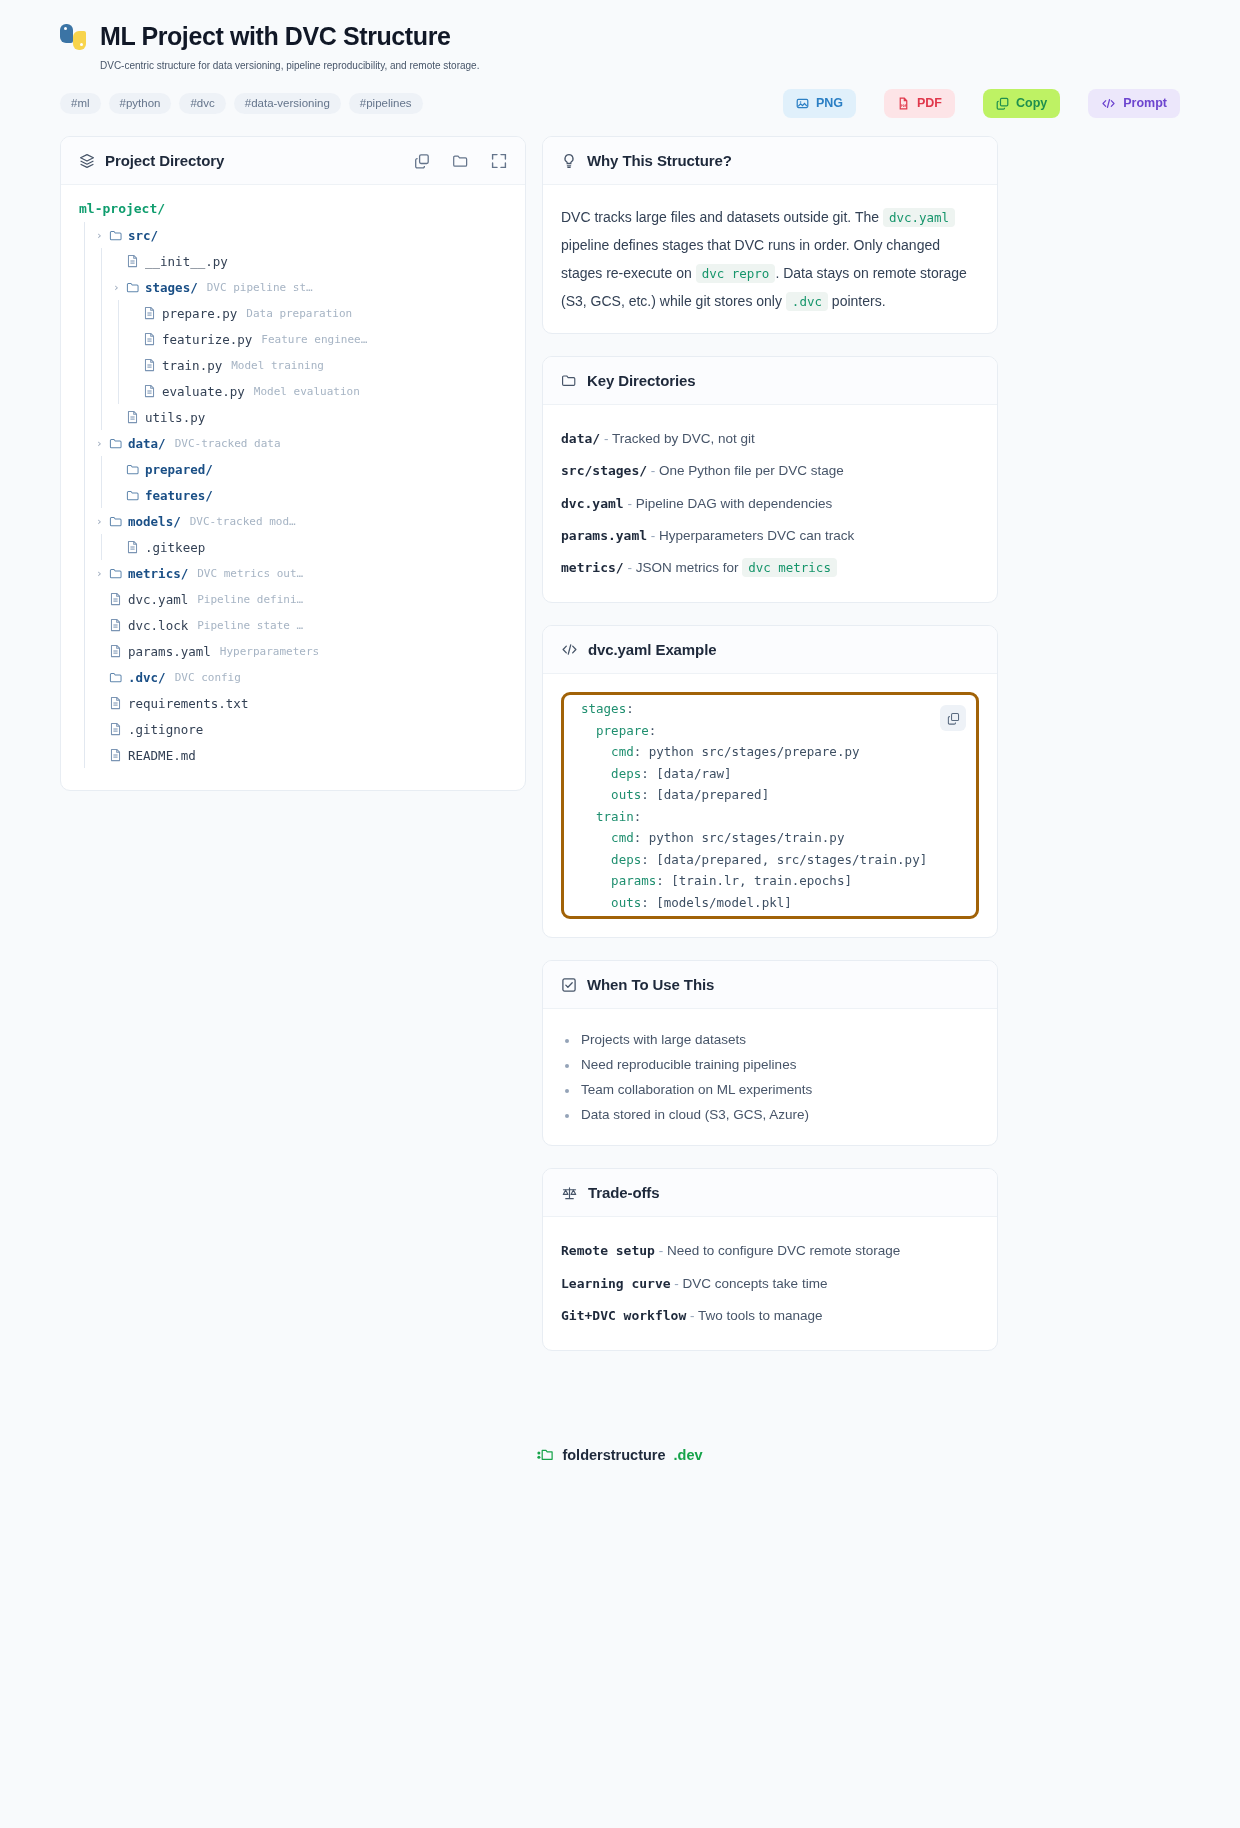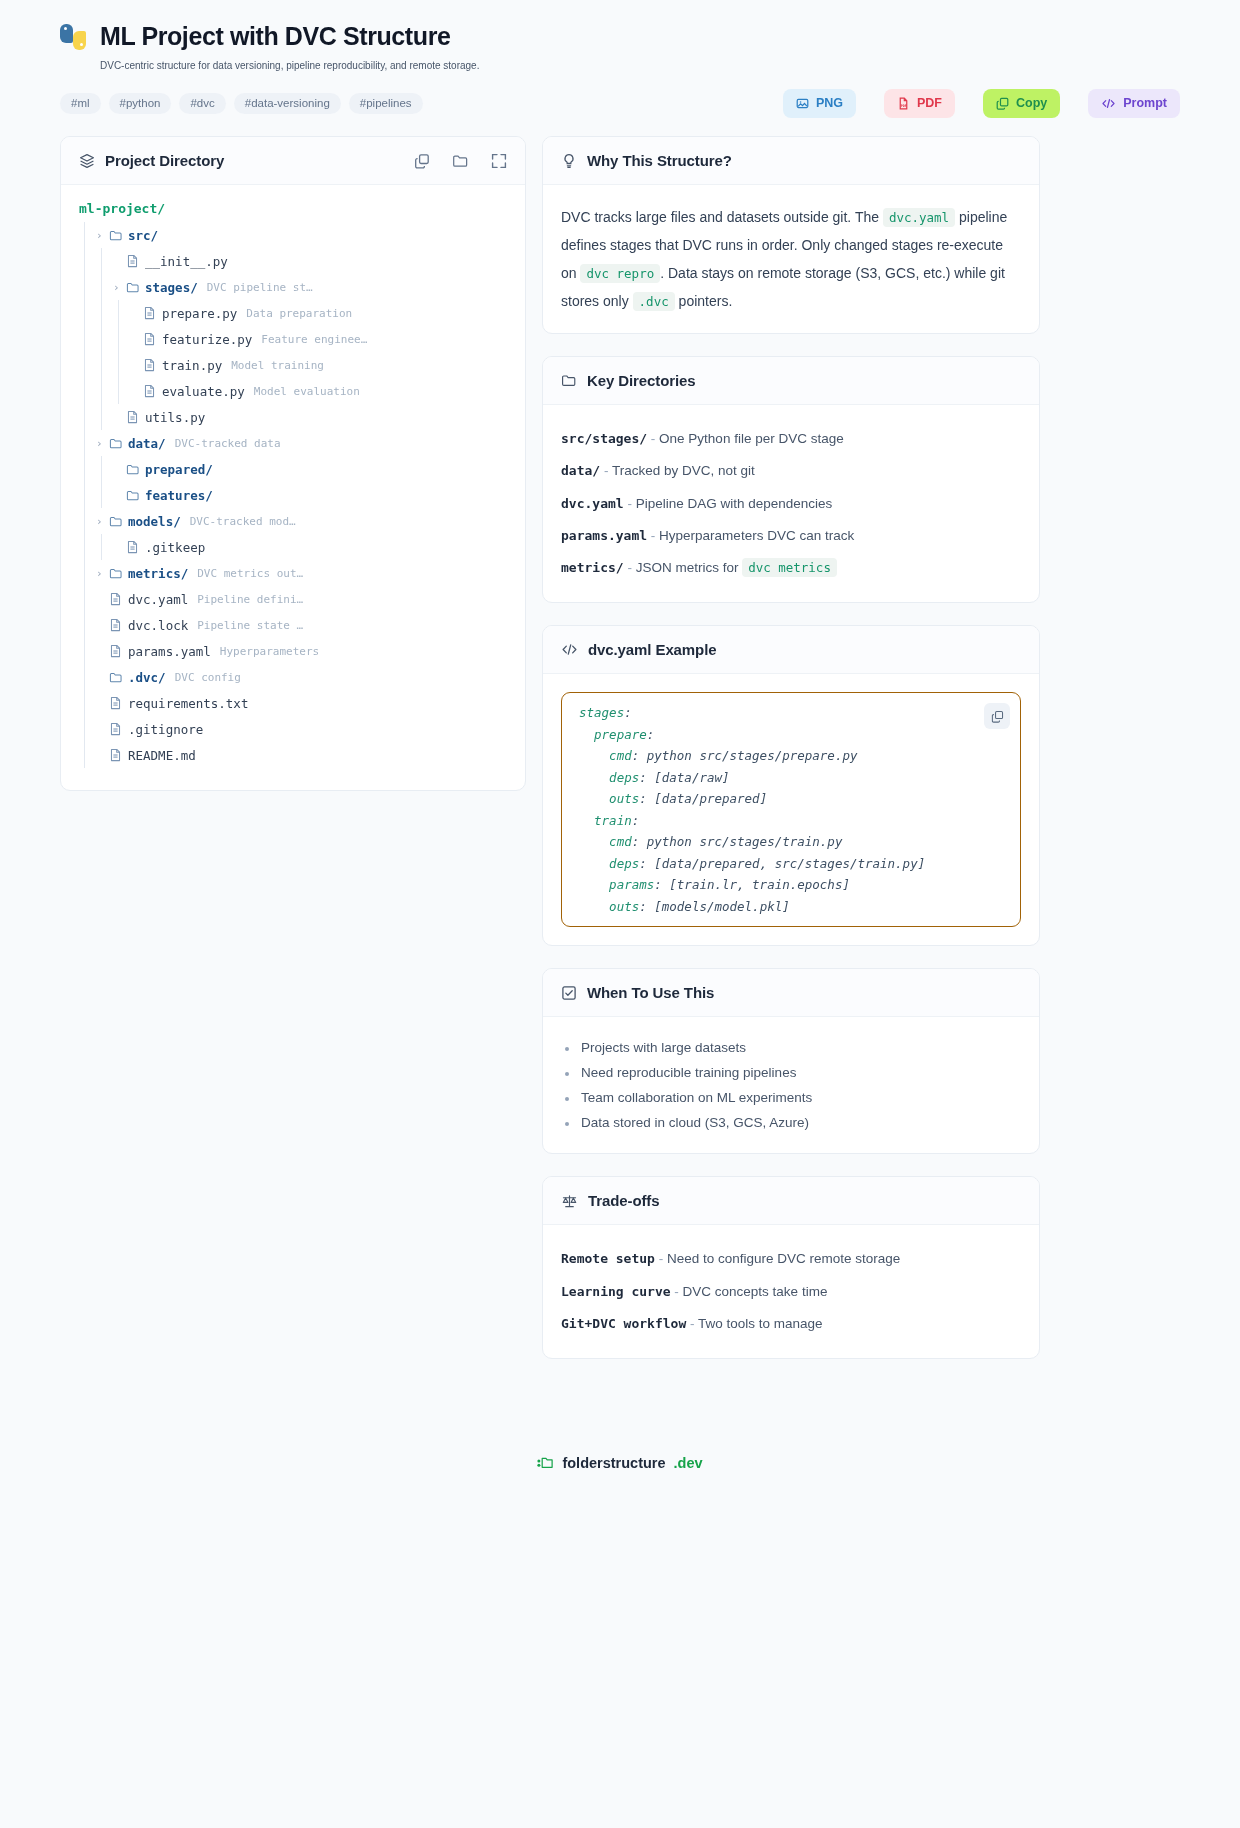--- a/index.html
+++ b/index.html
@@ -110,21 +110,21 @@
   .btn-prompt { background: #ece7fb; color: #6d45cf; }
 
   
   .columns {
     display: flex;
     gap: 16px;
     align-items: flex-start;
     padding-bottom: 40px;
   }
   .col-left  { width: 466px; flex: none; }
-  .col-right { width: 498px; flex: none; }
+  .col-right { width: 456px; flex: none; }
 
   .card {
     background: #ffffff;
     border: 1px solid #e8edf3;
     border-radius: 10px;
     margin-bottom: 22px;
     overflow: hidden;
   }
 
   .card-head {
@@ -233,25 +233,24 @@
   .kv b {
     font-family: "DejaVu Sans Mono", monospace;
     color: #1e293b;
     font-size: 13px;
   }
   .kv .dash { color: #94a3b8; }
 
   
   .codewrap {
     position: relative;
-    border: 1px solid #a16207;
+    border: 3px solid #a16207;
     border-radius: 9px;
     background: #fff;
-    padding: 9px 17px;
-    font-style: italic;
+    padding: 3px 17px;
   }
   pre.code {
     font-family: "DejaVu Sans Mono", monospace;
     font-size: 12.5px;
     line-height: 1.72;
     color: #334155;
     white-space: pre;
     overflow: hidden;
   }
   .code .k  { color: #1f8f6f; }
@@ -757,22 +756,22 @@
         <div class="card-head">
           <span class="head-icon">
             <svg width="16" height="15" viewBox="0 0 18 16" fill="none" stroke="currentColor" stroke-width="1.3" stroke-linejoin="round">
               <path d="M1.8 4.2a1.3 1.3 0 011.3-1.3h3.3l1.6 1.9h6.2a1.3 1.3 0 011.3 1.3v6.1a1.3 1.3 0 01-1.3 1.3H3.1a1.3 1.3 0 01-1.3-1.3z"></path>
             </svg>
           </span>
           <h2>Key Directories</h2>
         </div>
         <div class="card-body">
           <div class="kv-list" id="keydirs">
+              <div class="kv"><b>data/</b><span class="dash"> - </span><span>Tracked by DVC, not git</span></div>
               <div class="kv"><b>src/stages/</b><span class="dash"> - </span><span>One Python file per DVC stage</span></div>
-              <div class="kv"><b>data/</b><span class="dash"> - </span><span>Tracked by DVC, not git</span></div>
               <div class="kv"><b>dvc.yaml</b><span class="dash"> - </span><span>Pipeline DAG with dependencies</span></div>
               <div class="kv"><b>params.yaml</b><span class="dash"> - </span><span>Hyperparameters DVC can track</span></div>
               <div class="kv"><b>metrics/</b><span class="dash"> - </span><span>JSON metrics for </span><code class="inline">dvc metrics</code></div>
             </div>
         </div>
       </div>
 
       <div class="card">
         <div class="card-head">
           <span class="head-icon">

